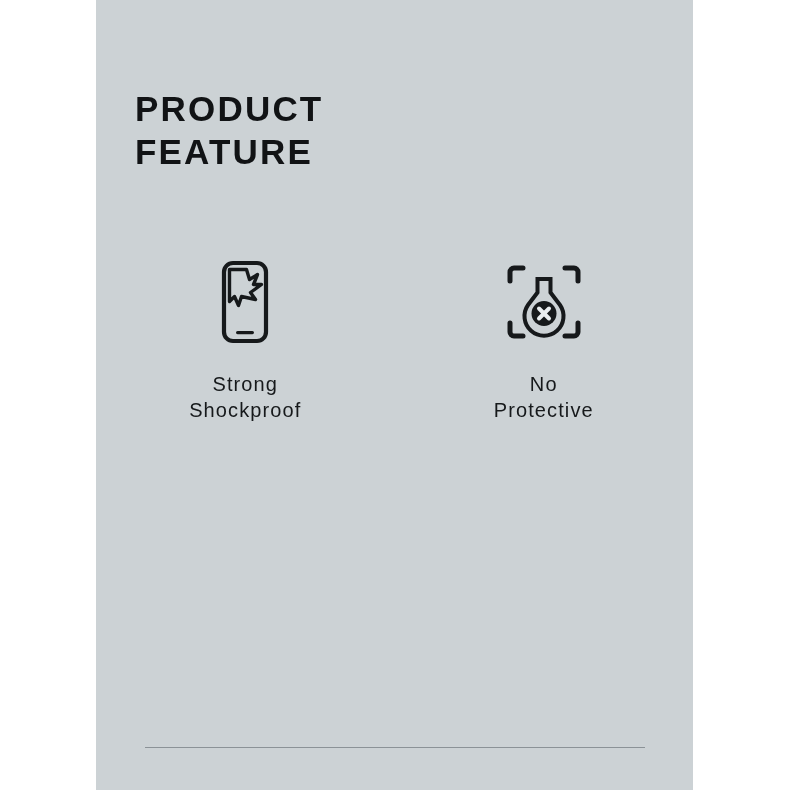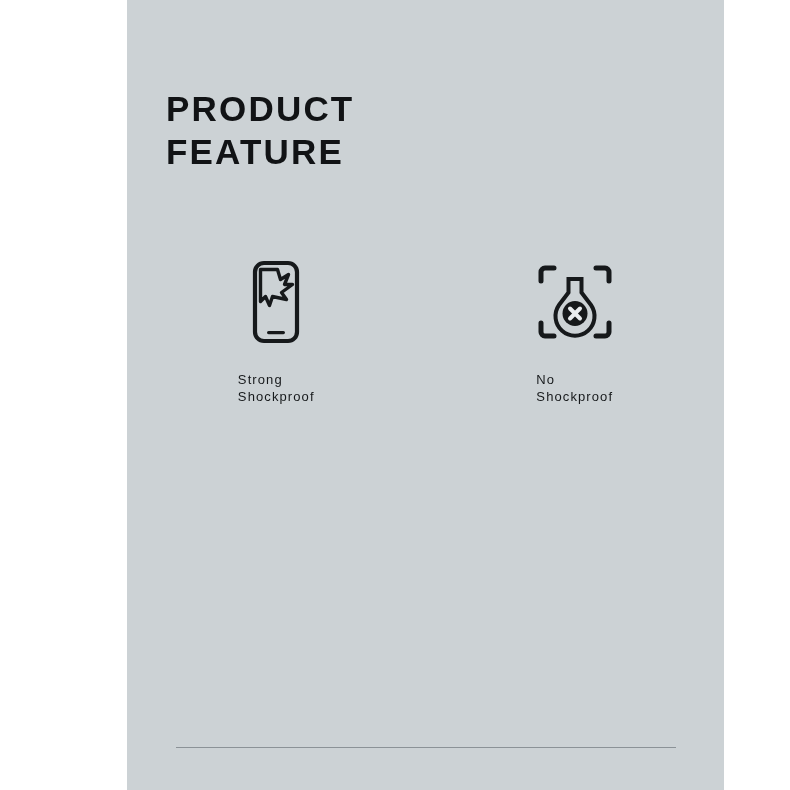--- a/index.html
+++ b/index.html
@@ -21,21 +21,20 @@
     background: #ffffff;
   }
 
   .panel {
     position: absolute;
     left: 96px;
     top: 0px;
     width: 597px;
     height: 790px;
     background: #ccd2d5;
-    margin-left: 31px;
   }
 
   .title {
     position: absolute;
     left: 39px;
     top: 88px;
     font-size: 35px;
     font-weight: bold;
     line-height: 1.22;
     letter-spacing: 2.2px;
@@ -71,22 +70,22 @@
   }
 
   .icon-box svg {
     display: block;
     width: 104px;
     height: 104px;
   }
 
   .caption {
     margin-top: 17px;
-    text-align: left;
-    font-size: 13px;
+    text-align: center;
+    font-size: 20px;
     line-height: 1.32;
     letter-spacing: 1.1px;
     color: #16191b;
     white-space: pre-line;
   }
 
   .divider-wrap {
     position: absolute;
     left: 0px;
     top: 497px;
@@ -147,21 +146,21 @@
               </g>
               <path d="M45.5 29 h13 v13.5 l9.5 12.5 a19.5 19.5 0 1 1 -32 0 l9.5 -12.5 Z" fill="none" stroke="#16191b" stroke-width="4"></path>
               <circle cx="52" cy="63.5" r="12.5" fill="#16191b"></circle>
               <g stroke="#e9edef" stroke-width="4" stroke-linecap="round">
                 <line x1="47" y1="58.5" x2="57" y2="68.5"></line>
                 <line x1="57" y1="58.5" x2="47" y2="68.5"></line>
               </g>
             </svg>
           </div>
           <div class="caption">No
-Shockproof</div>
+Protective</div>
         </div>
 
       </div>
 
       <div class="divider-wrap">
         <div class="divider"></div>
       </div>
 
       <div class="row row2">
 

